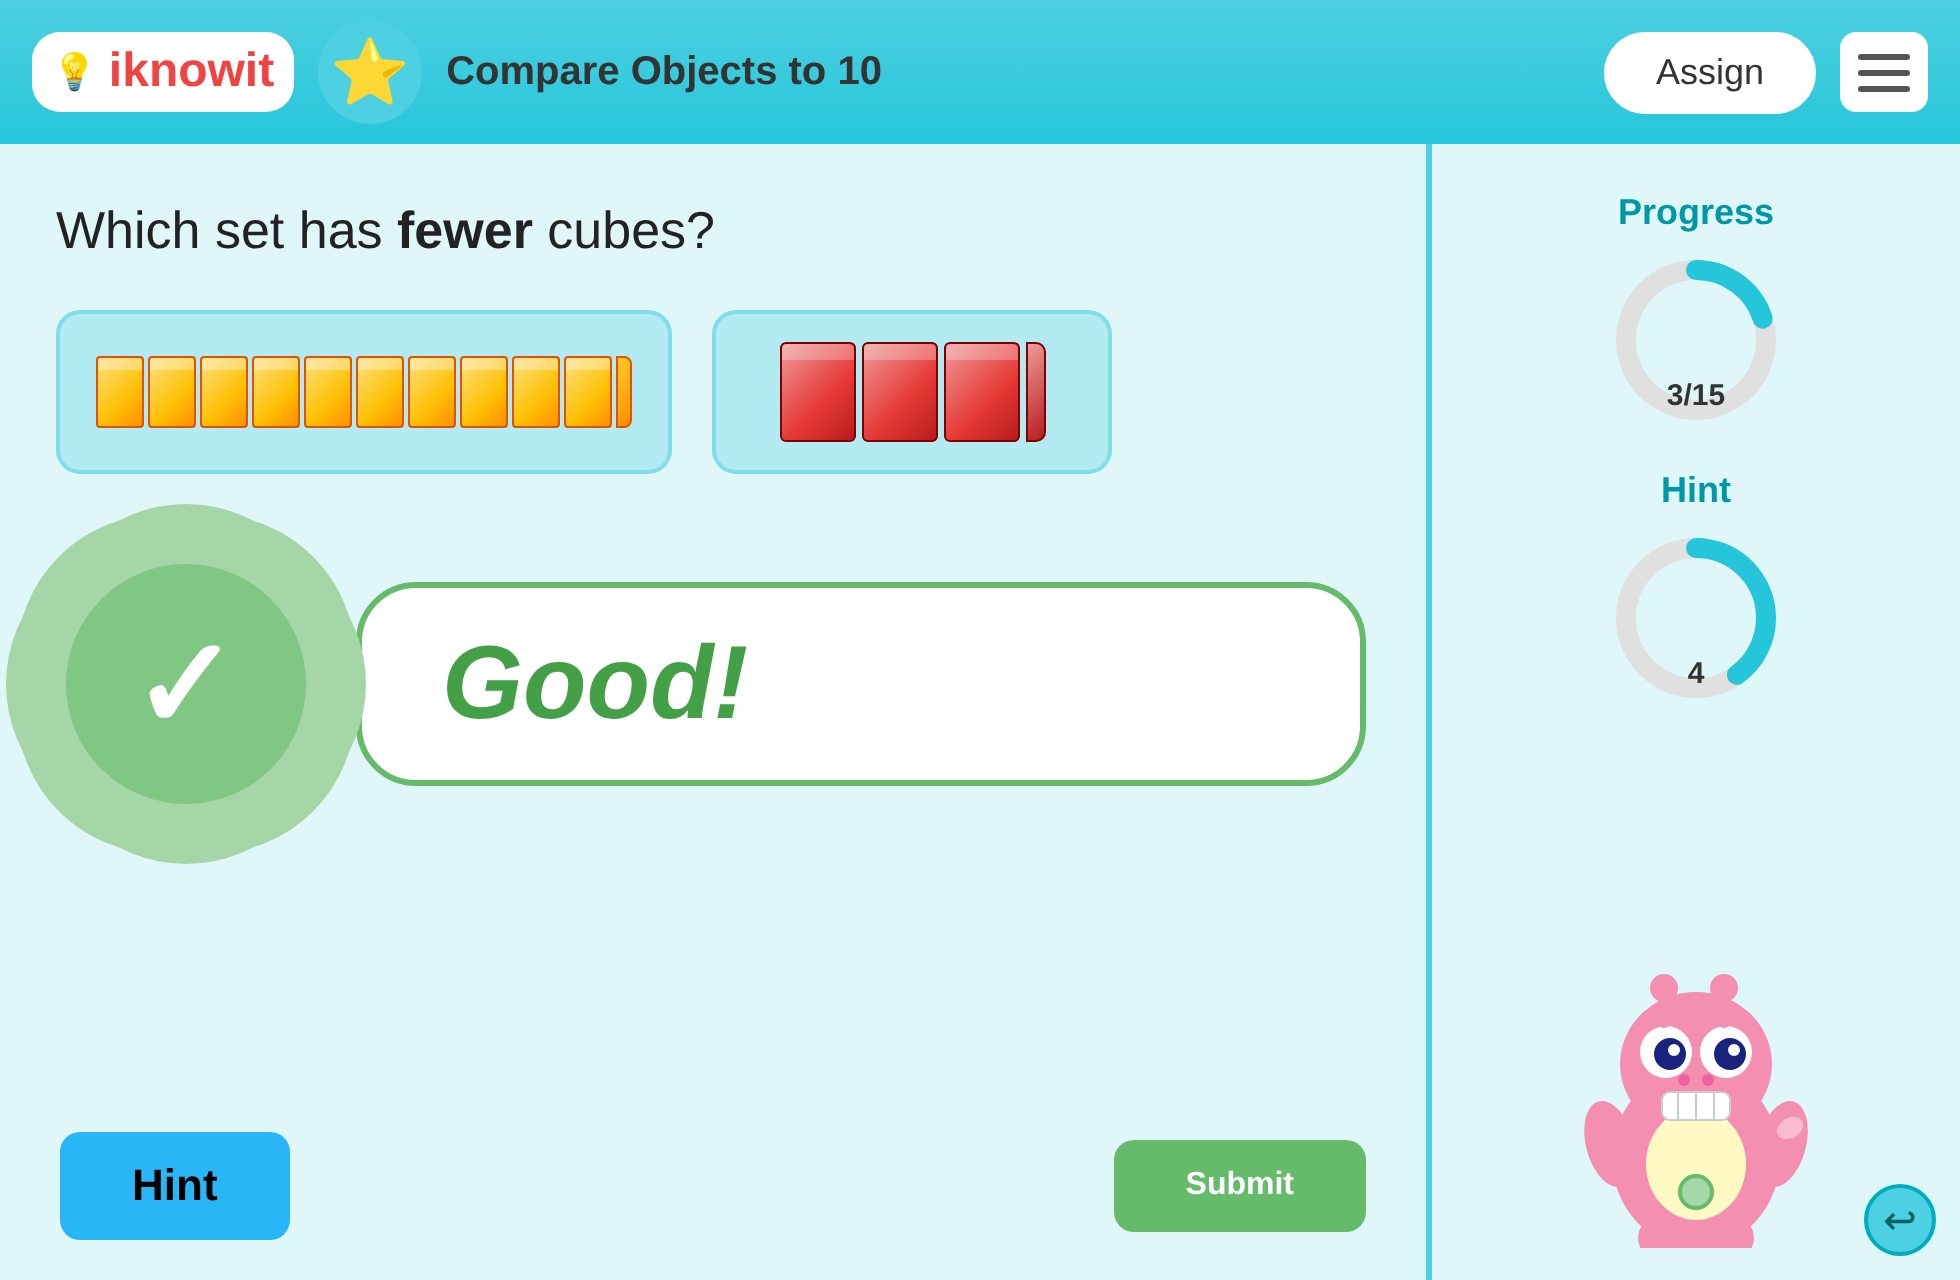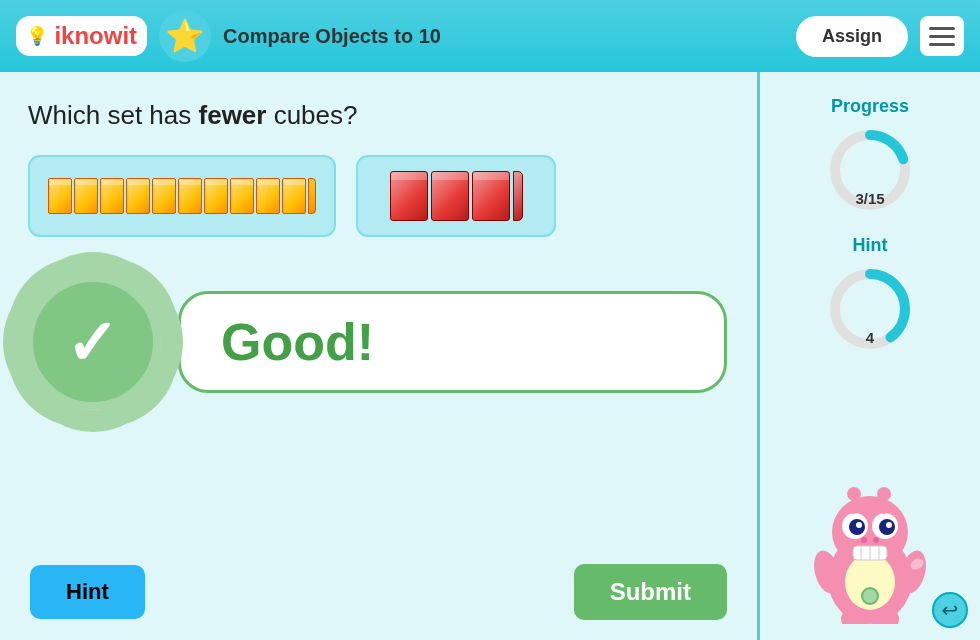--- a/index.html
+++ b/index.html
@@ -56,21 +56,21 @@
       font-weight: bold;
       flex: 1;
     }
 
     .assign-btn {
       background: white;
       border: 2px solid white;
       border-radius: 24px;
       padding: 8px 24px;
       font-size: 18px;
-      font-weight: bold;
+      font-weight: normal;
       color: #333;
       cursor: pointer;
     }
 
     .menu-btn {
       background: white;
       border-radius: 8px;
       width: 44px;
       height: 40px;
       display: flex;
@@ -253,20 +253,21 @@
       border: 3px solid #66bb6a;
       border-radius: 30px;
       padding: 18px 40px;
       flex: 1;
     }
 
     .good-text {
       font-size: 52px;
       font-weight: 900;
       color: #43a047;
+      font-style: italic;
     }
 
     
     .bottom-bar {
       position: absolute;
       bottom: 20px;
       left: 30px;
       right: 30px;
       display: flex;
       justify-content: space-between;
@@ -283,28 +284,28 @@
       font-weight: bold;
       cursor: pointer;
     }
 
     .submit-btn {
       background: #66bb6a;
       color: white;
       border: none;
       border-radius: 10px;
       padding: 14px 36px;
-      font-size: 24px;
+      font-size: 16px;
       font-weight: bold;
       cursor: pointer;
     }
 
     
     .right-panel {
-      width: 220px;
+      width: 264px;
       background: #e0f7fa;
       display: flex;
       flex-direction: column;
       align-items: center;
       padding: 24px 16px 16px;
       gap: 20px;
     }
 
     .progress-section, .score-section {
       display: flex;

